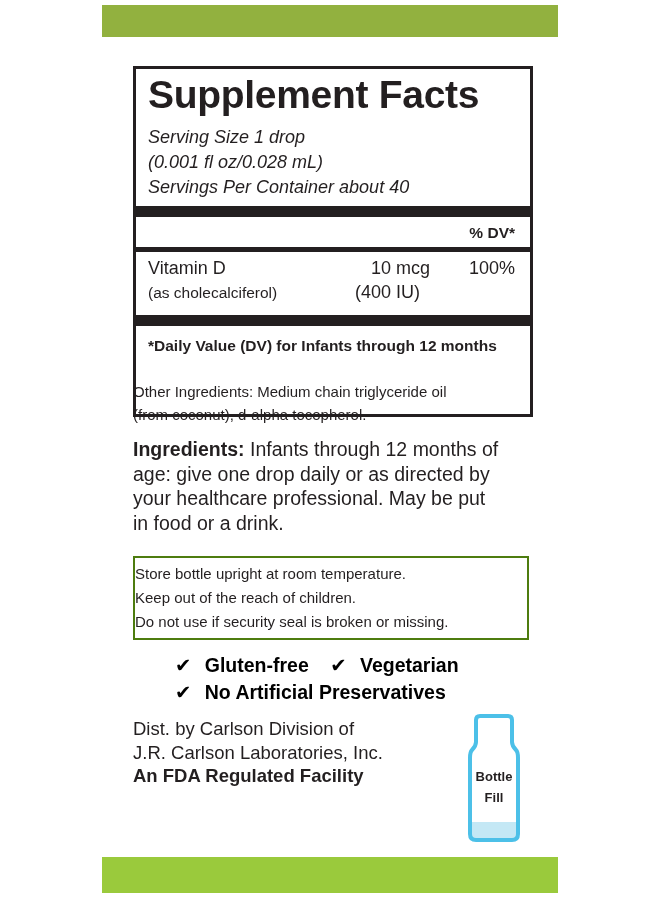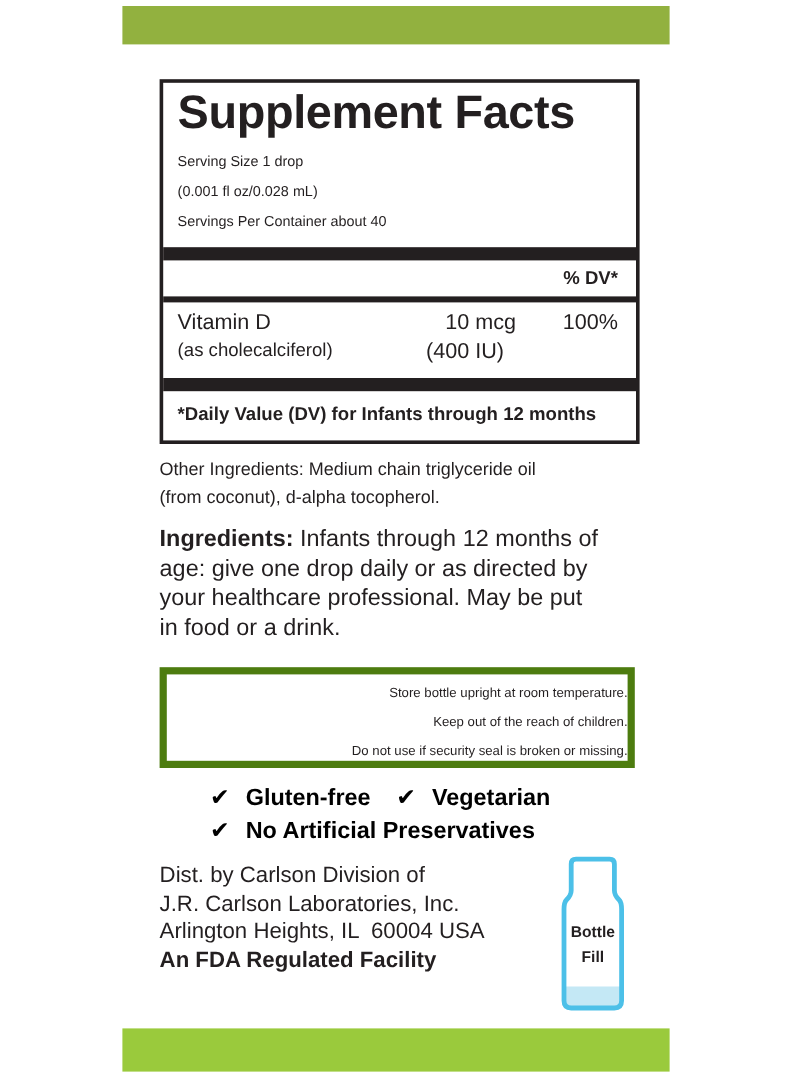--- a/index.html
+++ b/index.html
@@ -9,36 +9,36 @@
   .band-bottom { position: absolute; left: 80px; top: 856px; width: 363px; height: 36px; background: #9aca3c; }
   
   .band-top, .band-bottom { left: 80px; width: 363px; }
   .facts { position: absolute; left: 105px; top: 65px; width: 315px; height: 300px;
            border: 3px solid #231f20; box-sizing: border-box; }
 </style>
 <style>
   
   .band-top { left: 102px; width: 456px; top: 5px; height: 32px; }
   .band-bottom { left: 102px; width: 456px; top: 857px; height: 36px; }
-  .facts { left: 133px; top: 66px; width: 400px; height: 304px; }
+  .facts { left: 133px; top: 66px; width: 400px; height: 351px; }
   .sf-title { position: absolute; left: 12px; top: 4px; font-weight: bold; font-size: 39px; letter-spacing: -0.3px; }
-  .sf-line { position: absolute; left: 12px; font-size: 12px; }
+  .sf-line { position: absolute; left: 12px; font-size: 18px; font-style: italic; }
   .bar-thick { position: absolute; left: 0; right: 0; background: #231f20; }
   .hdr-amt { position: absolute; right: 92px; font-weight: bold; font-size: 15.5px; }
   .hdr-dv { position: absolute; right: 15px; font-weight: bold; font-size: 15.5px; }
   .row-name { position: absolute; left: 12px; font-size: 18px; }
   .row-sub { position: absolute; left: 12px; font-size: 15.5px; }
   .row-amt { position: absolute; right: 100px; font-size: 18px; text-align: center; }
   .row-dv { position: absolute; right: 15px; font-size: 18px; margin-left: 36px; }
   .foot { position: absolute; left: 12px; font-weight: bold; font-size: 15.5px; }
   .other { position: absolute; left: 133px; top: 380px; width: 400px; font-size: 15px; line-height: 23px; }
   .dir { position: absolute; left: 133px; top: 437px; width: 400px; font-size: 19.5px; line-height: 24.5px; }
   .dir b { font-weight: bold; }
-  .store { position: absolute; left: 133px; top: 556px; width: 396px; height: 84px; border: 6px solid #4d7c0f;
-           box-sizing: border-box; text-align: right; font-size: 11px; line-height: 24px; padding-top: 4px; }
+  .store { position: absolute; left: 133px; top: 556px; width: 396px; height: 84px; border: 2px solid #4d7c0f;
+           box-sizing: border-box; text-align: left; font-size: 15px; line-height: 24px; padding-top: 4px; }
   .claims { position: absolute; left: 175px; top: 652px; font-weight: bold; font-size: 19.5px; color: #000000; line-height: 27px; }
   .claim-row span { margin-right: 8px; }
   .dist { position: absolute; left: 133px; top: 717px; font-size: 18.5px; line-height: 23.5px; }
   .dist .fda { font-weight: bold; }
   .bottle { position: absolute; left: 458px; top: 712px; width: 72px; height: 132px; }
   .bottle-text { position: absolute; left: 0; width: 72px; top: 54px; text-align: center; font-weight: bold; font-size: 13px; line-height: 21px; }
 </style>
 </head>
 <body>
 
@@ -85,21 +85,20 @@
     <span><span>✔</span> <span>Vegetarian</span></span>
   </div>
   <div class="claim-row">
     <span><span>✔</span> <span>No Artificial Preservatives</span></span>
   </div>
 </div>
 
 <div class="dist">
   <div>Dist. by Carlson Division of</div>
   <div>J.R. Carlson Laboratories, Inc.</div>
-  <div style="white-space:pre">Arlington Heights, IL  60004 USA</div>
   <div class="fda">An FDA Regulated Facility</div>
 </div>
 
 <div class="bottle">
   <svg width="72" height="132" viewBox="0 0 72 132">
     <path d="M12 110 L12 122 Q12 128 18 128 L54 128 Q60 128 60 122 L60 110 Z" fill="#c4e8f5"></path>
     <path d="M22 4 L50 4 Q54 4 54 8 L54 30 Q54 34 58 38 Q60 40 60 46 L60 122 Q60 128 54 128 L18 128 Q12 128 12 122 L12 46 Q12 40 14 38 Q18 34 18 30 L18 8 Q18 4 22 4 Z" fill="none" stroke="#4cc0e8" stroke-width="4"></path>
   </svg>
   <div class="bottle-text">
     <div>Bottle</div>

